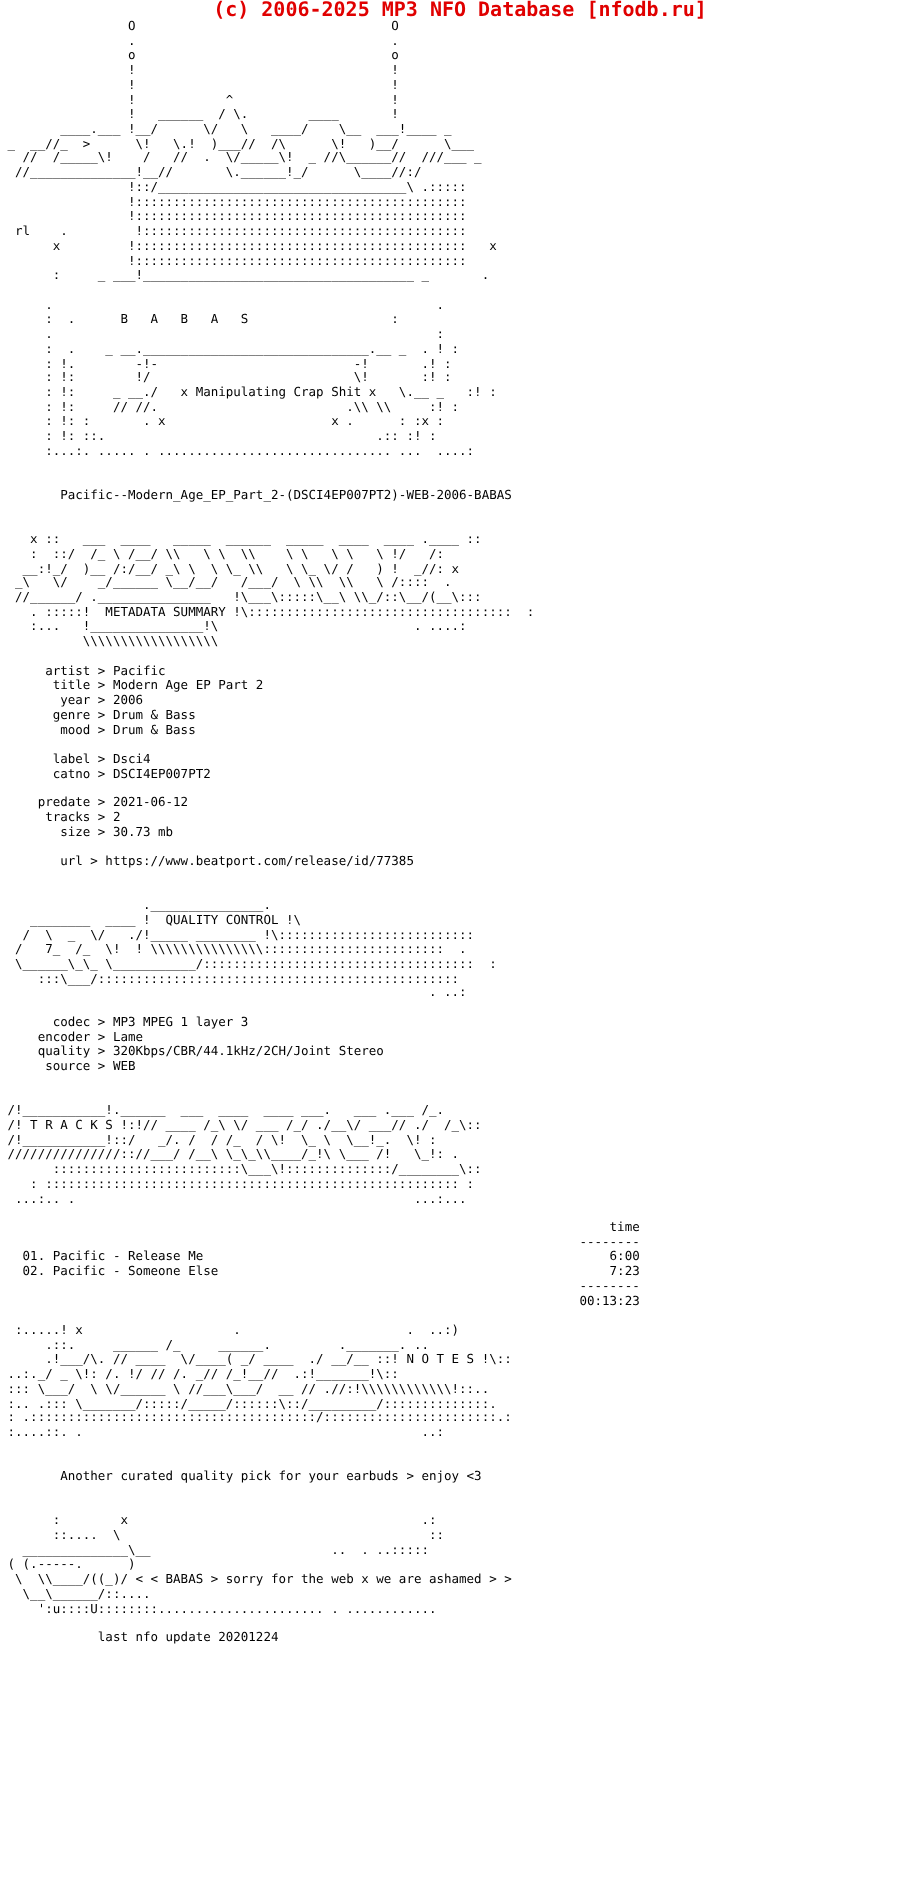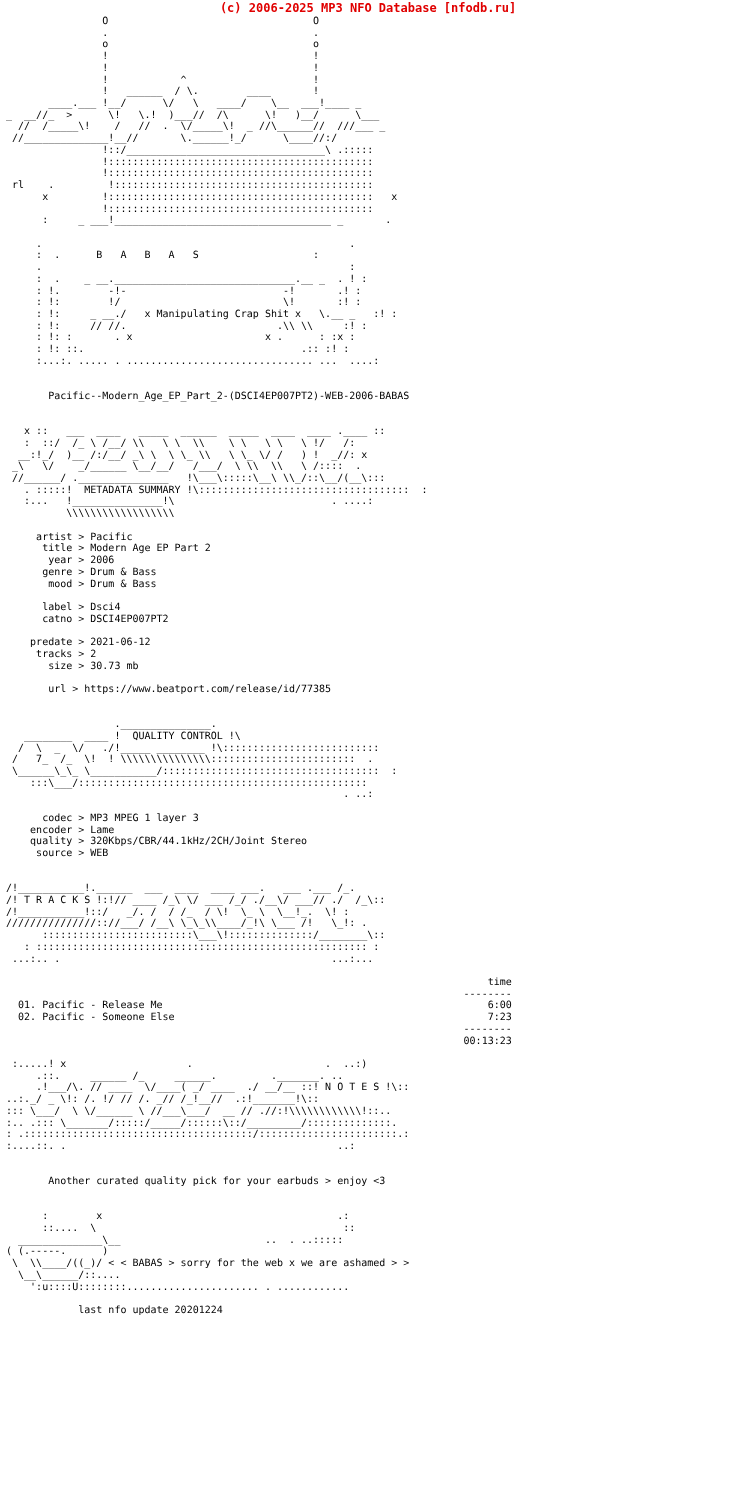--- a/index.html
+++ b/index.html
@@ -15,21 +15,21 @@
   }
   #page {
     position: relative;
     width: 736px;
     height: 1512px;
     background: #ffffff;
   }
   .hdr {
     text-align: center;
     color: #e00000;
-    font-size: 12px;
+    font-size: 16px;
     line-height: 14px;
     font-weight: bold;
     font-family: "DejaVu Sans Mono", "Liberation Mono", monospace;
     letter-spacing: 0px;
     padding-top: 1px;
   }
   pre.nfo {
     margin: 0;
     padding: 0 0 0 0;
     color: #000000;

